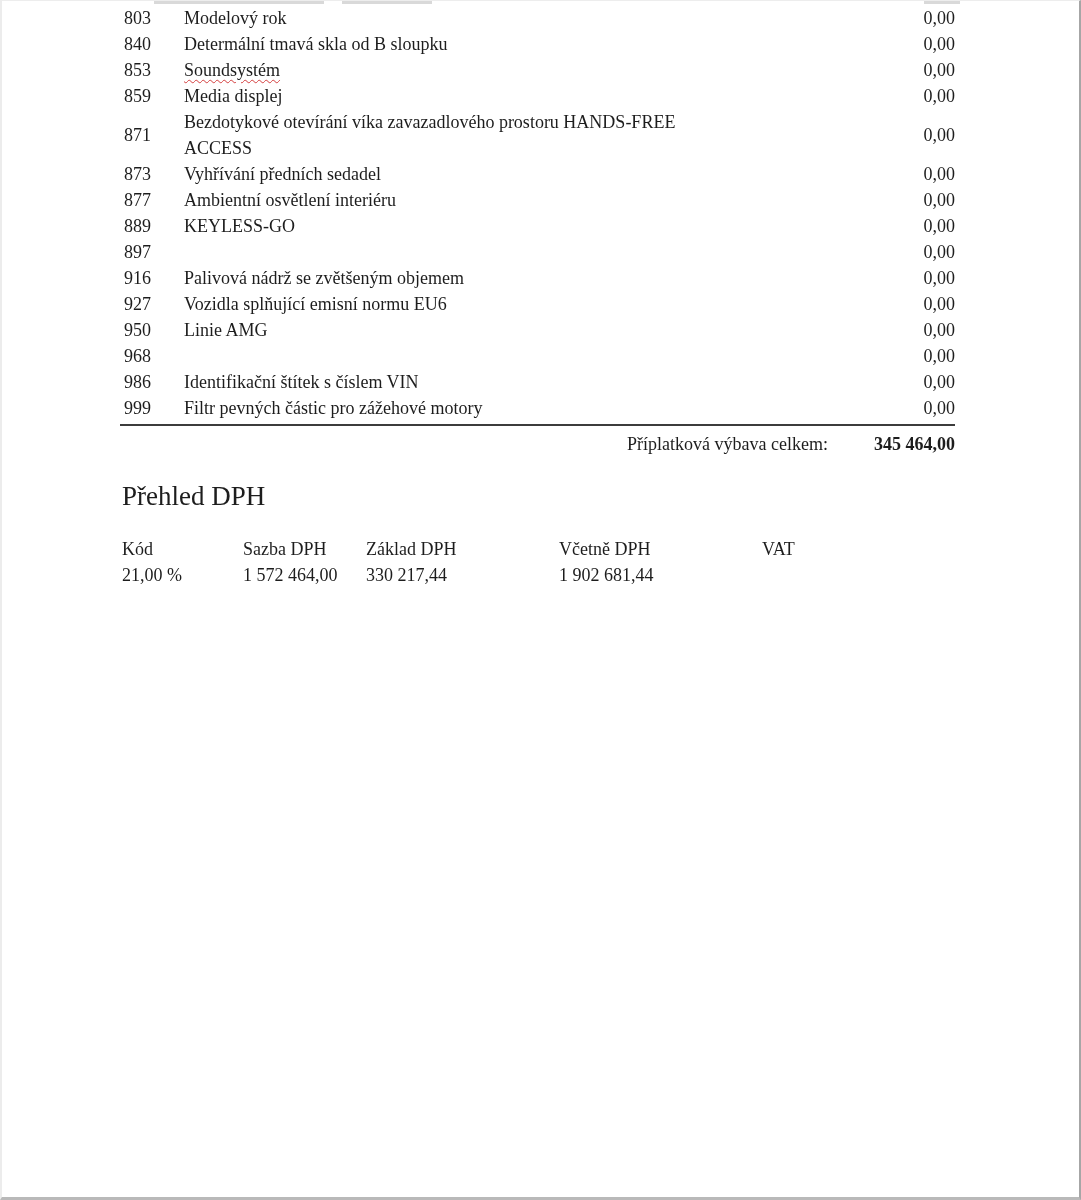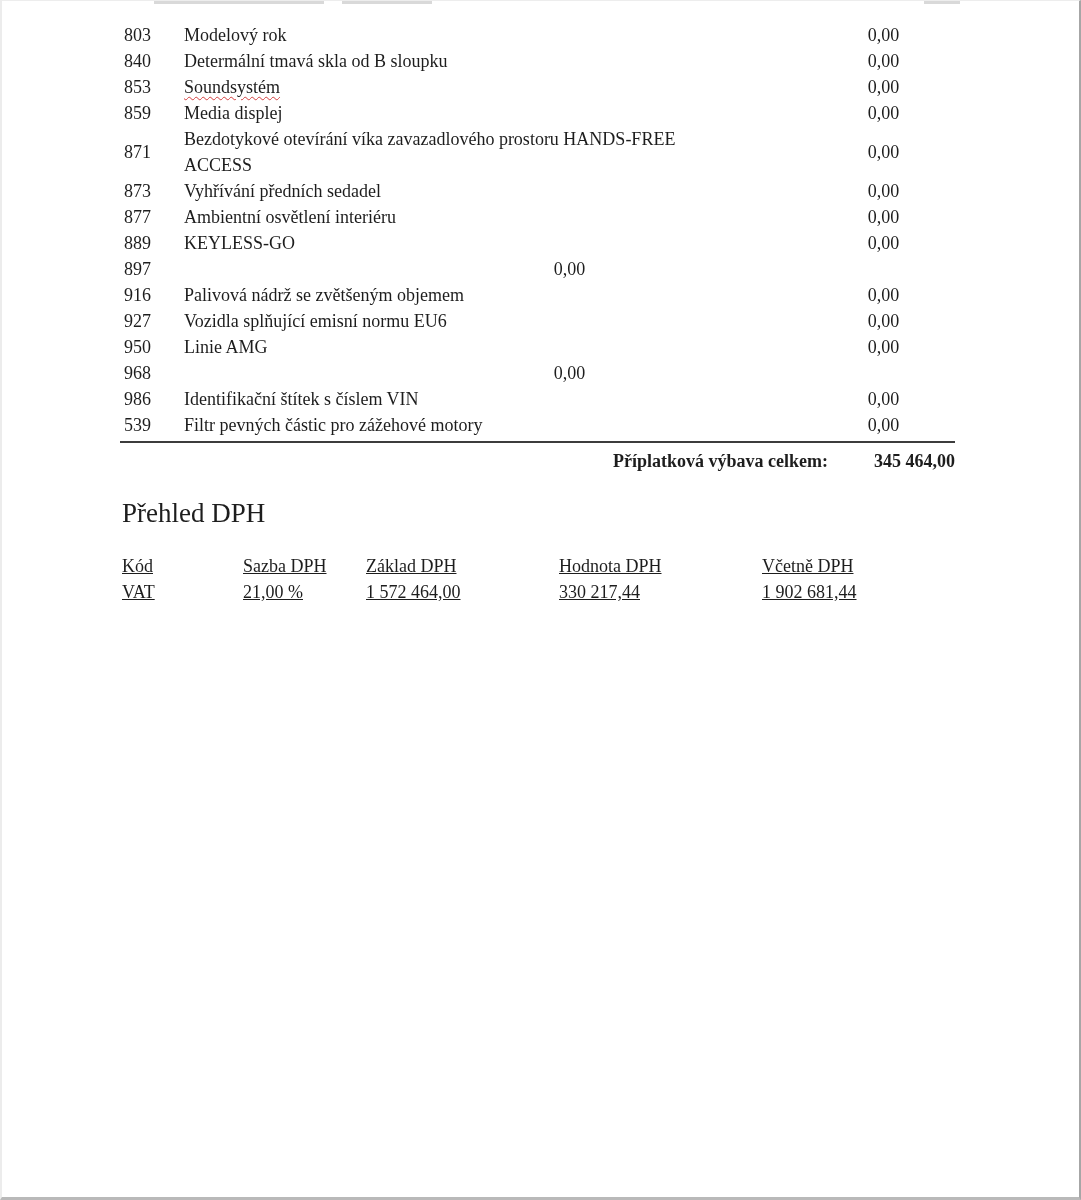--- a/index.html
+++ b/index.html
@@ -33,21 +33,21 @@
     top: 0;
     height: 3px;
     background: #d9d9d9;
   }
   .remnant.r1 { left: 152px; width: 170px; }
   .remnant.r2 { left: 340px; width: 90px; }
   .remnant.r3 { left: 922px; width: 36px; }
 
   
   .opts {
-    margin: 21px 124px 0 118px;  
+    margin: 4px 124px 0 118px;  
     font-size: 18px;
     line-height: 26px;
   }
   .opt-row {
     display: flex;
     align-items: center;
   }
   .opt-code {
     width: 64px;
     padding-left: 4px;
@@ -62,37 +62,36 @@
   .opt-label.spell-error {
     text-decoration: underline;
     text-decoration-style: wavy;
     text-decoration-color: #d43f3f;
     text-decoration-thickness: 1px;
     text-underline-offset: 3px;
     font-family: Liberation Serif, serif;
   }
   .opt-price {
     flex: 1 1 auto;
-    text-align: center;
+    text-align: right;
   }
   .opts-rule {
     border: none;
     border-top: 2px solid #3c3c3c;
     margin: 3px 124px 0 118px;
   }
   .total-row {
     display: flex;
     margin: 5px 124px 0 118px;
     font-size: 18px;
     line-height: 26px;
   }
   .total-label {
     flex: 1 1 auto;
     text-align: right;
-    font-weight: bold;
   }
   .total-value {
     flex: 0 0 auto;
     width: 127px;
     text-align: right;
     font-weight: bold;
   }
 
   
   .vat-heading {
@@ -100,21 +99,20 @@
     font-size: 27px;
     font-weight: normal;
     line-height: 26px;
   }
   .vat-table {
     display: grid;
     grid-template-columns: 121px 123px 193px 203px 192px;
     margin: 27px 124px 0 120px;
     font-size: 18px;
     line-height: 26px;
-    text-decoration: underline;
   }
   .vat-cell { text-align: left; }
   .vat-cell.first { text-align: left; }
 </style>
 </head>
 <body>
 
 <div class="page">
 
   <div class="remnant r1"></div>
@@ -185,40 +183,39 @@
       <div class="opt-row">
         <span class="opt-code">968</span>
         <span class="opt-price">0,00</span>
       </div>
       <div class="opt-row">
         <span class="opt-code">986</span>
         <span class="opt-label">Identifikační štítek s číslem VIN</span>
         <span class="opt-price">0,00</span>
       </div>
       <div class="opt-row">
-        <span class="opt-code">539</span>
+        <span class="opt-code">999</span>
         <span class="opt-label">Filtr pevných částic pro zážehové motory</span>
         <span class="opt-price">0,00</span>
       </div>
     </div>
 
   <hr class="opts-rule">
 
   <div class="total-row">
     <span class="total-label">Příplatková výbava celkem:</span>
     <span class="total-value">345 464,00</span>
   </div>
 
   <div class="vat-heading">Přehled DPH</div>
 
   <div class="vat-table" id="vat">
       <span class="vat-cell first">Kód</span>
       <span class="vat-cell">Sazba DPH</span>
       <span class="vat-cell">Základ DPH</span>
-      <span class="vat-cell">Hodnota DPH</span>
       <span class="vat-cell">Včetně DPH</span>
       <span class="vat-cell first">VAT</span>
       <span class="vat-cell">21,00 %</span>
       <span class="vat-cell">1 572 464,00</span>
       <span class="vat-cell">330 217,44</span>
       <span class="vat-cell">1 902 681,44</span>
     </div>
 
 </div>
 

